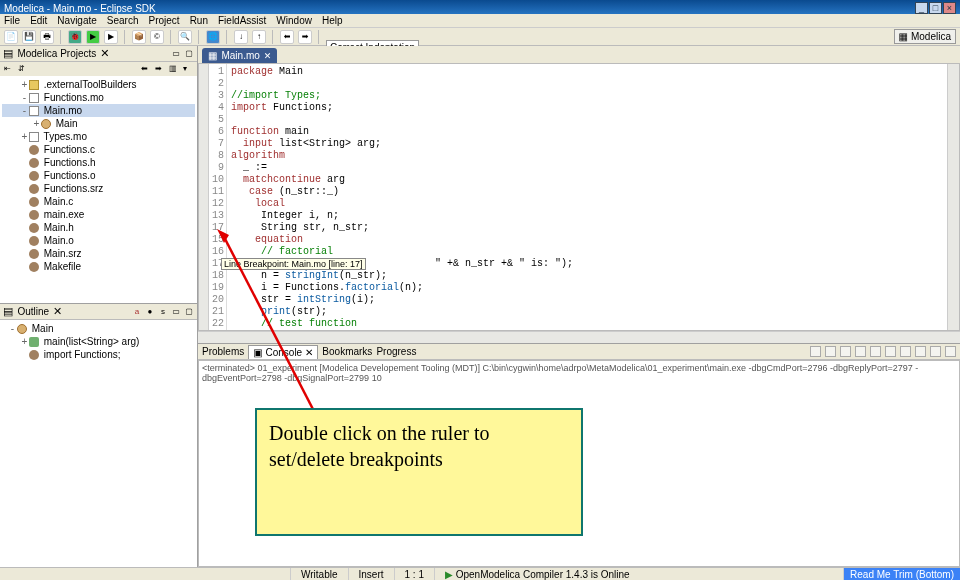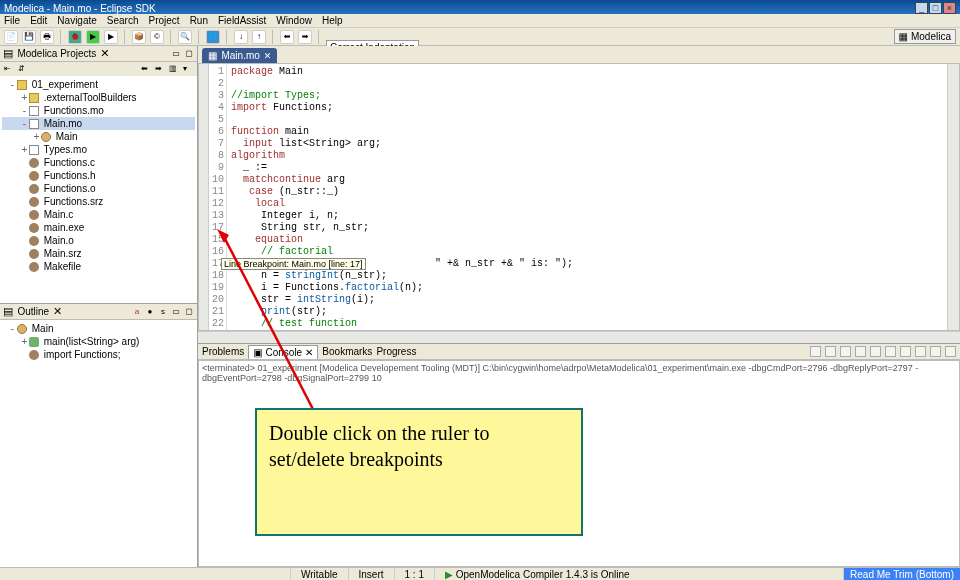--- a/index.html
+++ b/index.html
@@ -165,32 +165,32 @@
       </div>
       <div class="projects-tb">
         <div>⇤</div>
         <div>⇵</div>
         <div style="margin-left:auto">⬅</div>
         <div>➡</div>
         <div>▥</div>
         <div>▾</div>
       </div>
       <div class="tree" id="proj-tree">
-          <div class="tnode" style="padding-left: 6px;"><span class="tw">-</span><span class="ic ic-folder"></span><span> 01_experiment</span></div>
           <div class="tnode" style="padding-left: 18px;"><span class="tw">+</span><span class="ic ic-folder"></span><span> .externalToolBuilders</span></div>
           <div class="tnode" style="padding-left: 18px;"><span class="tw">-</span><span class="ic ic-file"></span><span> Functions.mo</span></div>
           <div class="tnode sel" style="padding-left: 18px;"><span class="tw">-</span><span class="ic ic-file"></span><span> Main.mo</span></div>
           <div class="tnode" style="padding-left: 30px;"><span class="tw">+</span><span class="ic ic-pkg"></span><span> Main</span></div>
           <div class="tnode" style="padding-left: 18px;"><span class="tw">+</span><span class="ic ic-file"></span><span> Types.mo</span></div>
           <div class="tnode" style="padding-left: 18px;"><span class="tw"> </span><span class="ic ic-dot"></span><span> Functions.c</span></div>
           <div class="tnode" style="padding-left: 18px;"><span class="tw"> </span><span class="ic ic-dot"></span><span> Functions.h</span></div>
           <div class="tnode" style="padding-left: 18px;"><span class="tw"> </span><span class="ic ic-dot"></span><span> Functions.o</span></div>
           <div class="tnode" style="padding-left: 18px;"><span class="tw"> </span><span class="ic ic-dot"></span><span> Functions.srz</span></div>
           <div class="tnode" style="padding-left: 18px;"><span class="tw"> </span><span class="ic ic-dot"></span><span> Main.c</span></div>
           <div class="tnode" style="padding-left: 18px;"><span class="tw"> </span><span class="ic ic-dot"></span><span> main.exe</span></div>
+          <div class="tnode" style="padding-left: 18px;"><span class="tw"> </span><span class="ic ic-dot"></span><span> Main.h</span></div>
           <div class="tnode" style="padding-left: 18px;"><span class="tw"> </span><span class="ic ic-dot"></span><span> Main.o</span></div>
           <div class="tnode" style="padding-left: 18px;"><span class="tw"> </span><span class="ic ic-dot"></span><span> Main.srz</span></div>
           <div class="tnode" style="padding-left: 18px;"><span class="tw"> </span><span class="ic ic-dot"></span><span> Makefile</span></div>
         </div>
     </div>
 
     <div class="outline-wrap">
       <div class="view-tab">
         <span>▤</span>
         <span class="lbl">Outline</span>

